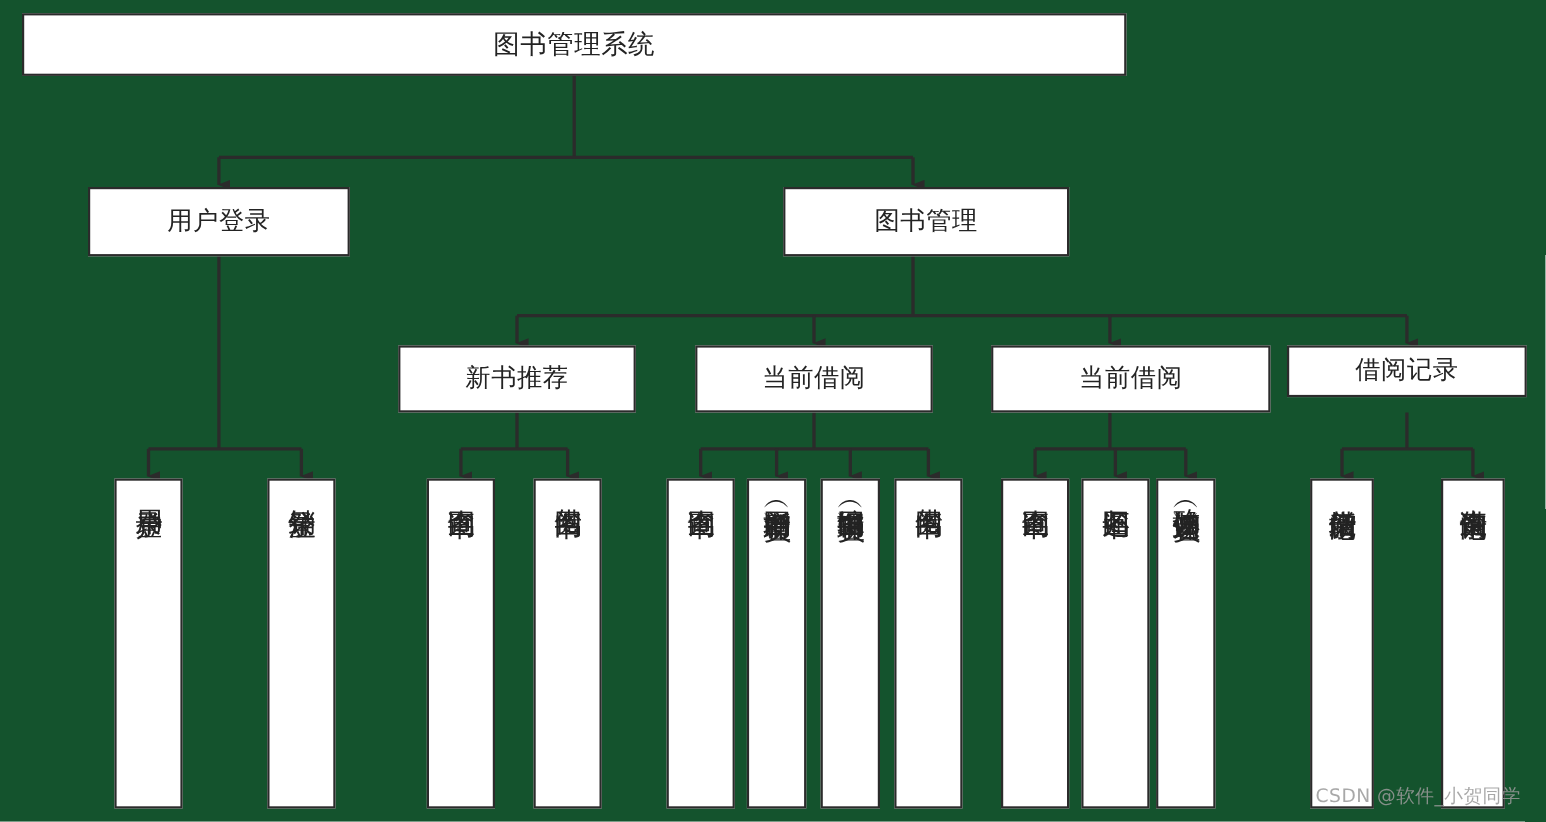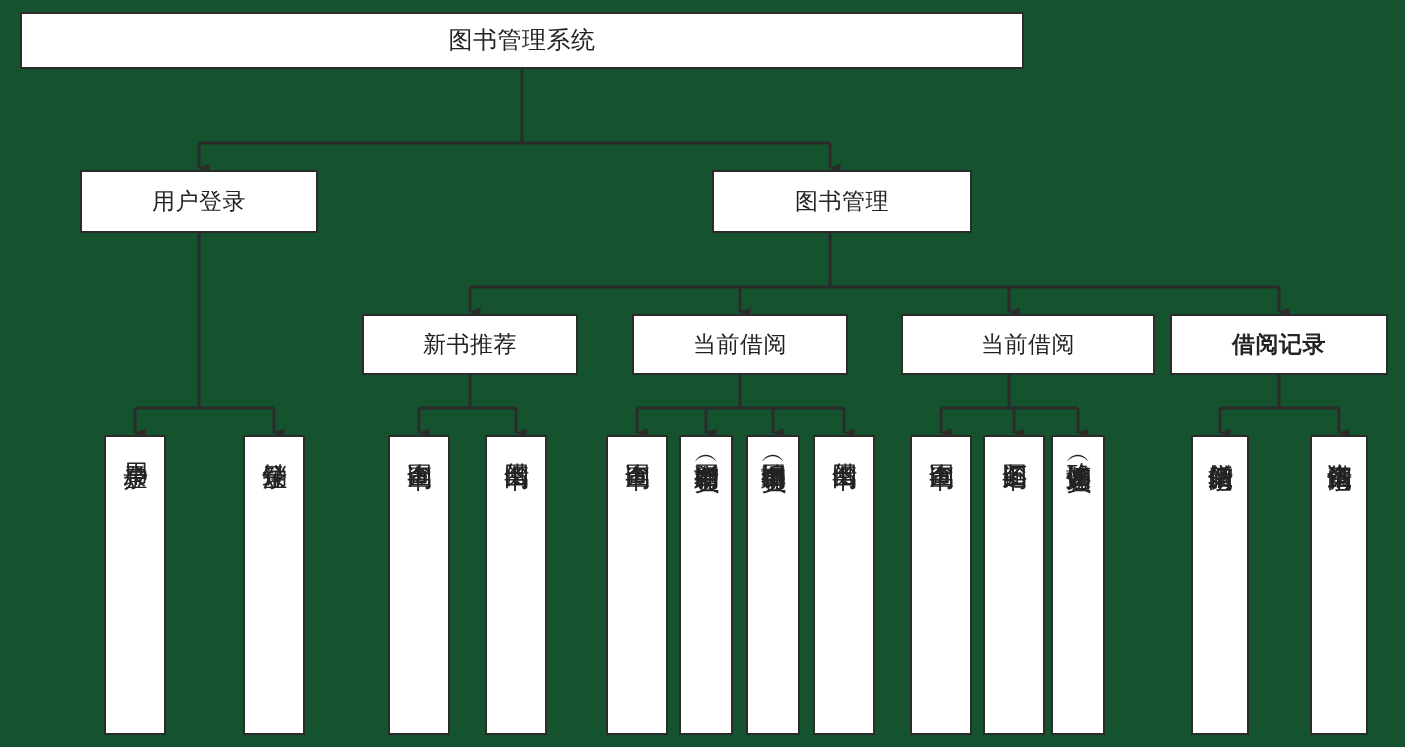--- a/index.html
+++ b/index.html
@@ -132,21 +132,21 @@
       </div>
       <div class="node-box node-horizontal" style="left: 362px; top: 314px; width: 216px; height: 61px;">
         <span class="node-label">新书推荐</span>
       </div>
       <div class="node-box node-horizontal" style="left: 632px; top: 314px; width: 216px; height: 61px;">
         <span class="node-label">当前借阅</span>
       </div>
       <div class="node-box node-horizontal" style="left: 901px; top: 314px; width: 254px; height: 61px;">
         <span class="node-label">当前借阅</span>
       </div>
-      <div class="node-box node-horizontal" style="left: 1170px; top: 314px; width: 218px; height: 61px; font-weight: bold;">
+      <div class="node-box node-horizontal" style="left: 1170px; top: 314px; width: 218px; height: 47px;">
         <span class="node-label">借阅记录</span>
       </div>
       <div class="node-box node-vertical" style="left: 104px; top: 435px; width: 62px; height: 300px;">
         <span class="node-label">用户登录</span>
       </div>
       <div class="node-box node-vertical" style="left: 243px; top: 435px; width: 62px; height: 300px;">
         <span class="node-label">注销登录</span>
       </div>
       <div class="node-box node-vertical" style="left: 388px; top: 435px; width: 62px; height: 300px;">
         <span class="node-label">查询图书</span>
@@ -176,14 +176,15 @@
         <span class="node-label">确认归还（管理员）</span>
       </div>
       <div class="node-box node-vertical" style="left: 1191px; top: 435px; width: 58px; height: 300px;">
         <span class="node-label">新增借阅记录</span>
       </div>
       <div class="node-box node-vertical" style="left: 1310px; top: 435px; width: 58px; height: 300px;">
         <span class="node-label">查询借阅记录</span>
       </div>
     </div>
 
+  <div class="watermark" style="left: 1196px; top: 712px;">CSDN @软件_小贺同学</div>
 
 </div>
 
 </body></html>

